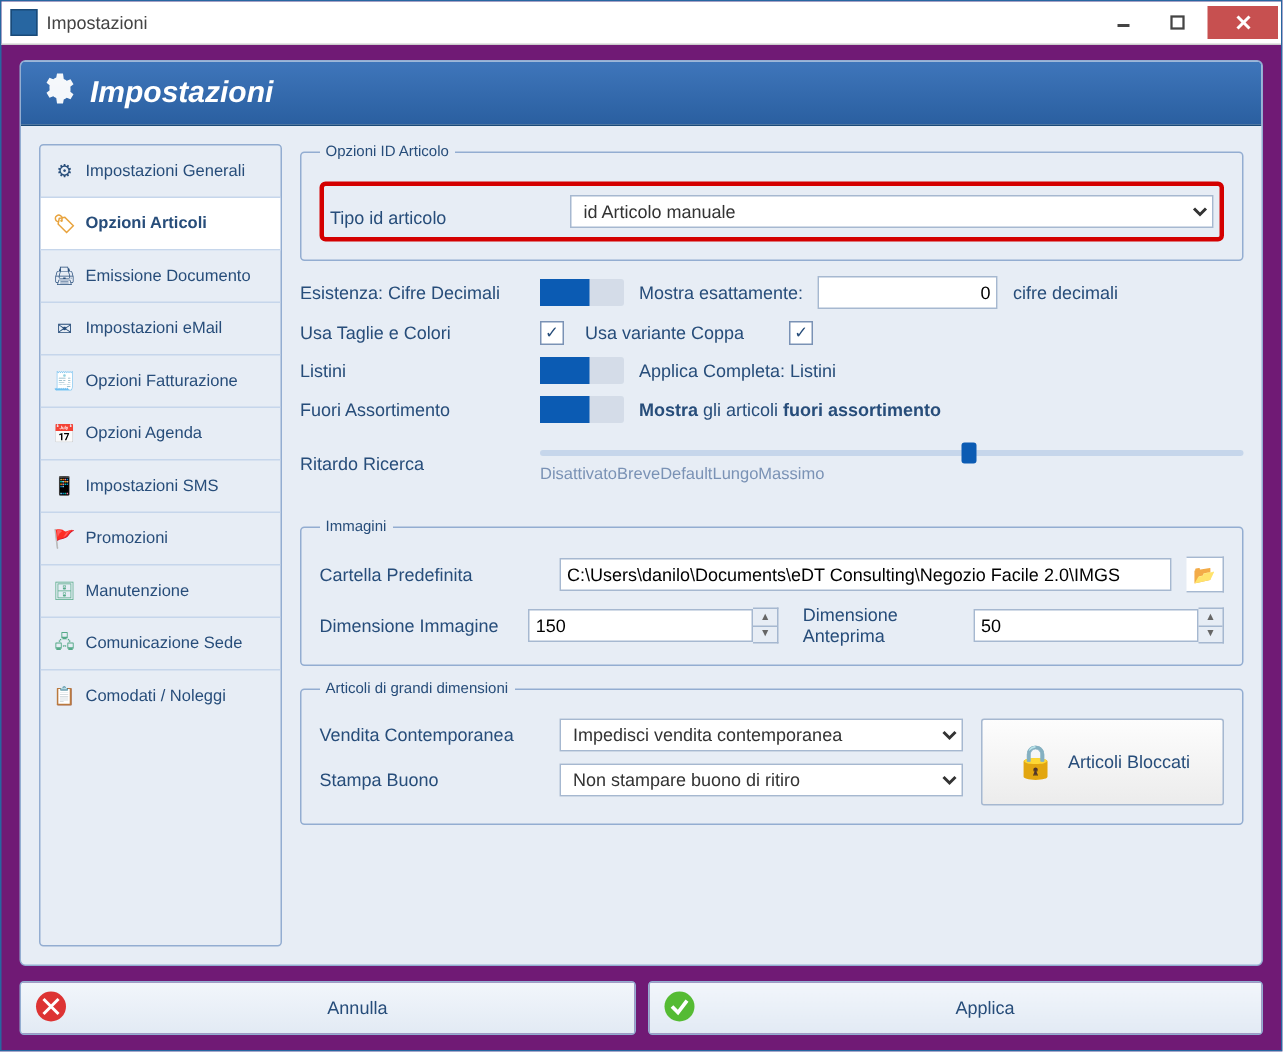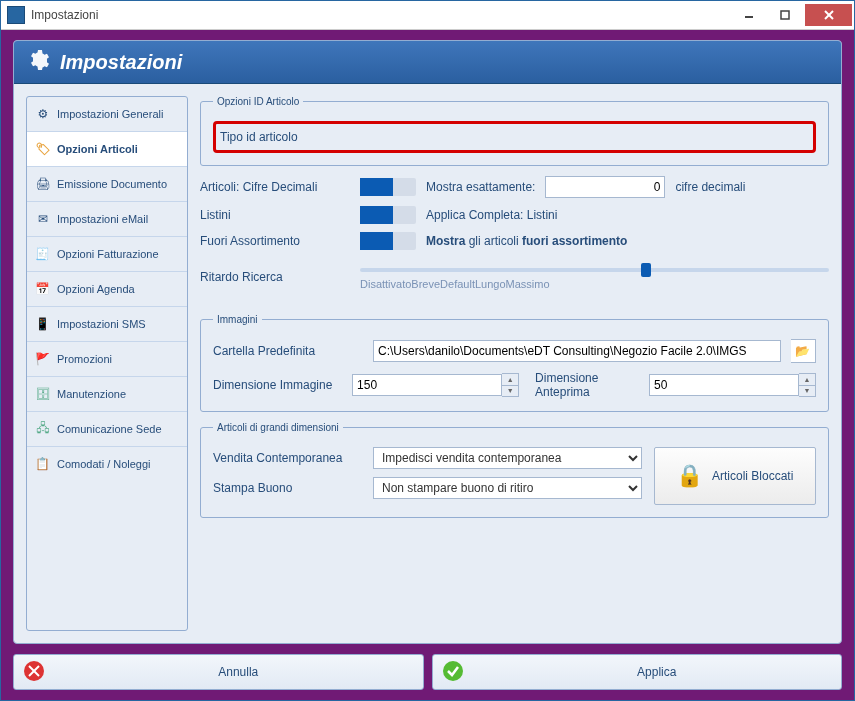--- a/index.html
+++ b/index.html
@@ -137,32 +137,41 @@
               <span>Comodati / Noleggi</span>
             </div>
         </div>
 
         <div class="content">
 
           <fieldset>
             <legend>Opzioni ID Articolo</legend>
             <div class="highlight-box">
               <span class="lbl">Tipo id articolo</span>
+              <select style="flex:1">
+                <option>id Articolo manuale</option>
+              </select>
             </div>
           </fieldset>
 
           <div>
             <div class="row">
-              <span class="lbl">Articoli: Cifre Decimali</span>
+              <span class="lbl">Esistenza: Cifre Decimali</span>
               <div class="toggle on">
                   <div class="knob"></div>
                 </div>
               <span class="lbl-inline">Mostra esattamente:</span>
               <input type="text" style="width: 120px; text-align: right;" value="0">
               <span class="lbl-inline">cifre decimali</span>
+            </div>
+            <div class="row">
+              <span class="lbl">Usa Taglie e Colori</span>
+              <div class="chk checked"></div>
+              <span class="lbl-inline" style="margin-left:4px">Usa variante Coppa</span>
+              <div class="chk checked" style="margin-left:20px"></div>
             </div>
             <div class="row">
               <span class="lbl">Listini</span>
               <div class="toggle on">
                   <div class="knob"></div>
                 </div>
               <span class="lbl-inline">Applica Completa: Listini</span>
             </div>
             <div class="row">
               <span class="lbl">Fuori Assortimento</span>

